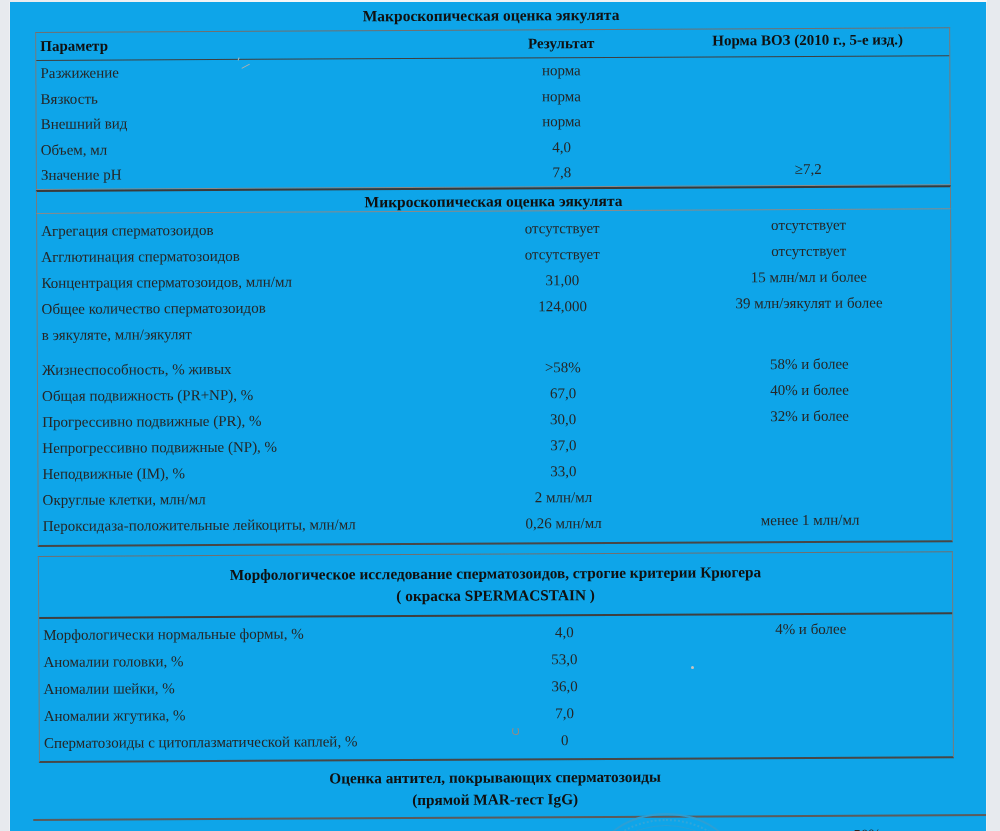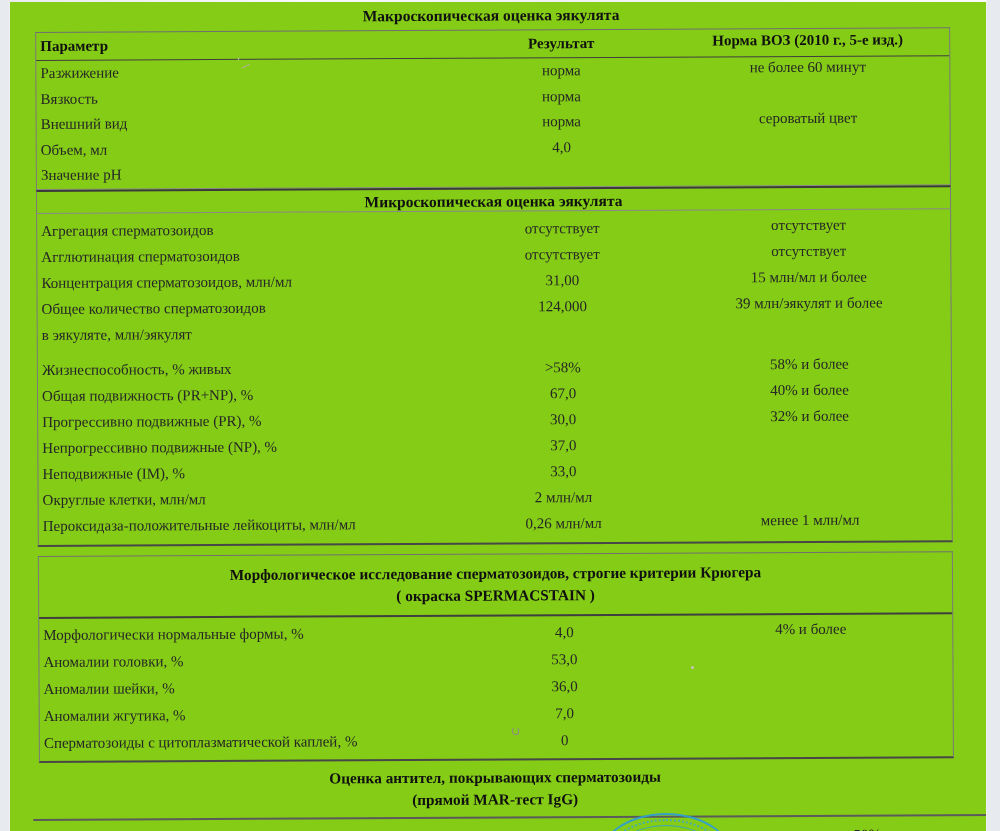--- a/index.html
+++ b/index.html
@@ -8,21 +8,21 @@
     background:#fbfbfa;
     font-family:"Liberation Serif","DejaVu Serif",serif;
     color:#262626; font-size:15px;
   }
   .edge { position:absolute; top:0; bottom:0; z-index:5; }
   .edge.left  { left:0;  width:9px;  background:#e7eaee; border-right:1px solid #eef0f3; }
   .edge.right { right:0; width:13px; background:#e7eaee; border-left:1px solid #eef0f3; }
   .edge.top { position:absolute; left:9px; right:13px; top:0; height:2px; bottom:auto;
     background:linear-gradient(90deg,#e9ebee 0%,#f6f7f8 30%,#eef0f2 55%,#f9f9f9 100%); }
 
-  .paper { position:absolute; left:9px; right:13px; top:0; bottom:0; background:#84cc16; }
+  .paper { position:absolute; left:9px; right:13px; top:0; bottom:0; background:#0ea5e9; }
 
   .content { position:absolute; left:21px; top:6px; width:922px; transform:rotate(-0.30deg); transform-origin:0 0; }
 
   .doc-title { text-align:center; font-weight:bold; color:#111; font-size:15.5px; height:26px; line-height:24px; }
 
   .tbl { margin-left:5px; width:915px; box-sizing:border-box; }
   .boxed { border-left:1px solid #7a7a7a; border-right:1px solid #7a7a7a; }
 
   #macro-table { border-top:1px solid #707070; border-bottom:1px solid #8a8a8a; }
   .thead { display:flex; height:27px; border-bottom:1.8px solid #3f3f3f; }
@@ -88,37 +88,37 @@
     <div class="tbl boxed" id="macro-table">
       <div class="thead">
         <div class="c c1">Параметр</div>
         <div class="c c2">Результат</div>
         <div class="c c3">Норма ВОЗ (2010 г., 5-е изд.)</div>
       </div>
       <div id="macro-rows">
           <div class="row">
             <div class="c c1">Разжижение</div>
             <div class="c c2">норма</div>
-            <div class="c c3">не более 60 минут</div>
           </div>
           <div class="row">
             <div class="c c1">Вязкость</div>
             <div class="c c2">норма</div>
           </div>
           <div class="row">
             <div class="c c1">Внешний вид</div>
             <div class="c c2">норма</div>
-            <div class="c c3">сероватый цвет</div>
           </div>
           <div class="row">
             <div class="c c1">Объем, мл</div>
             <div class="c c2">4,0</div>
           </div>
           <div class="row">
             <div class="c c1">Значение рН</div>
+            <div class="c c2">7,8</div>
+            <div class="c c3">≥7,2</div>
           </div>
         </div>
     </div>
 
     <div class="tbl boxed band">Микроскопическая оценка эякулята</div>
 
     <div class="tbl boxed" id="micro-table">
       <div id="micro-rows">
           <div class="row">
             <div class="c c1">Агрегация сперматозоидов</div>

